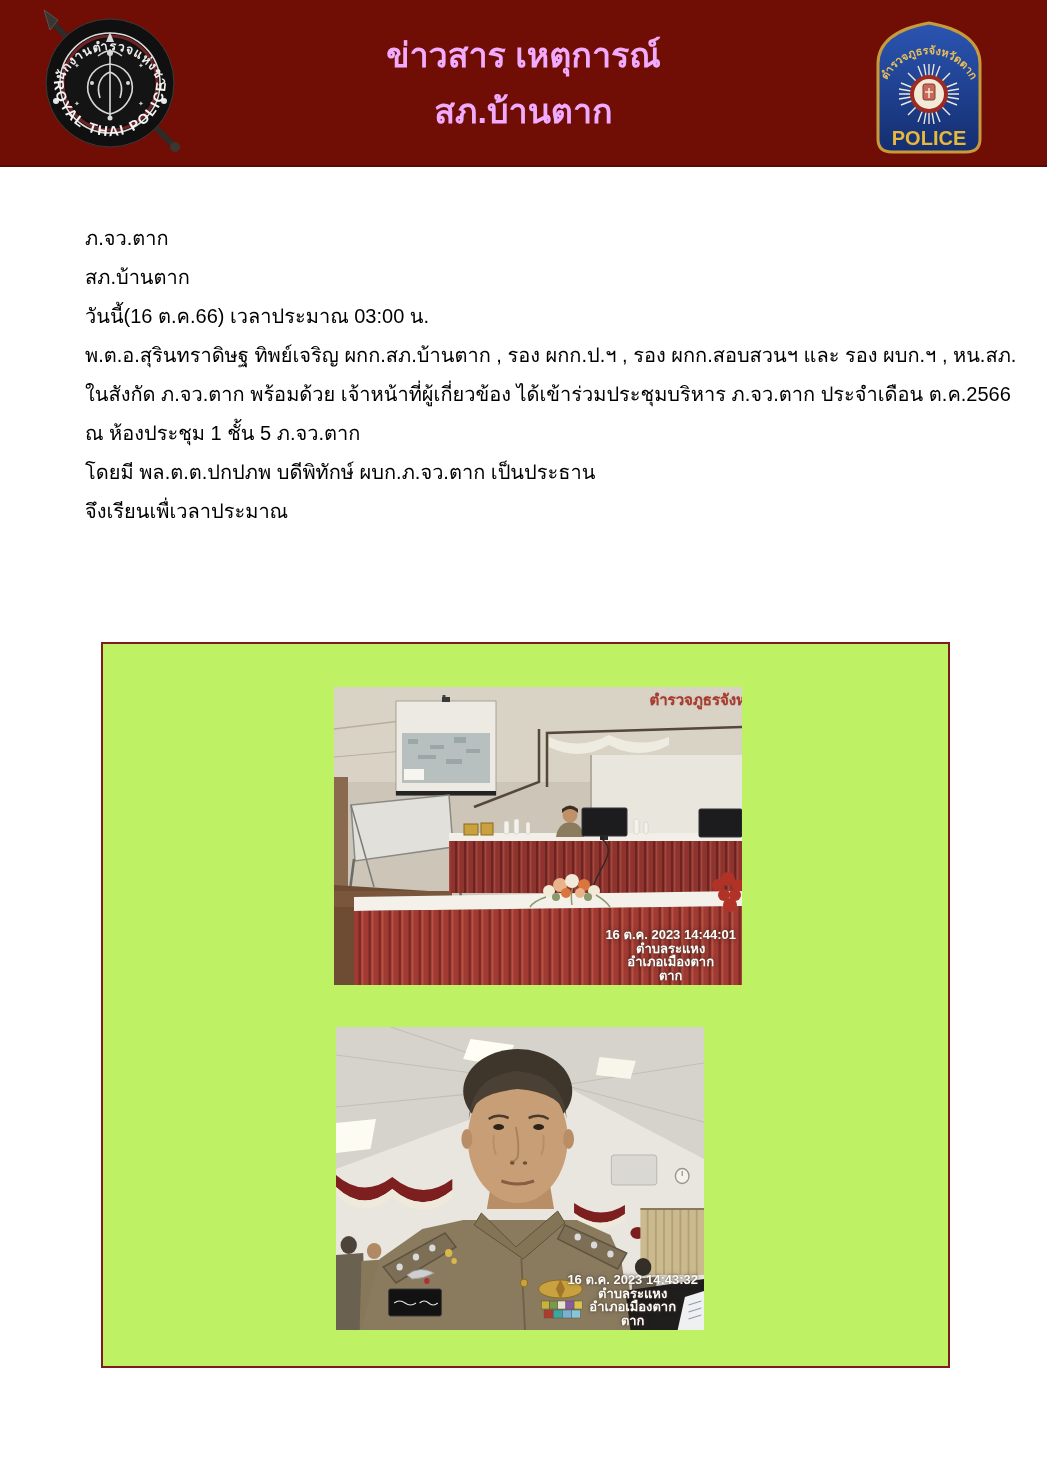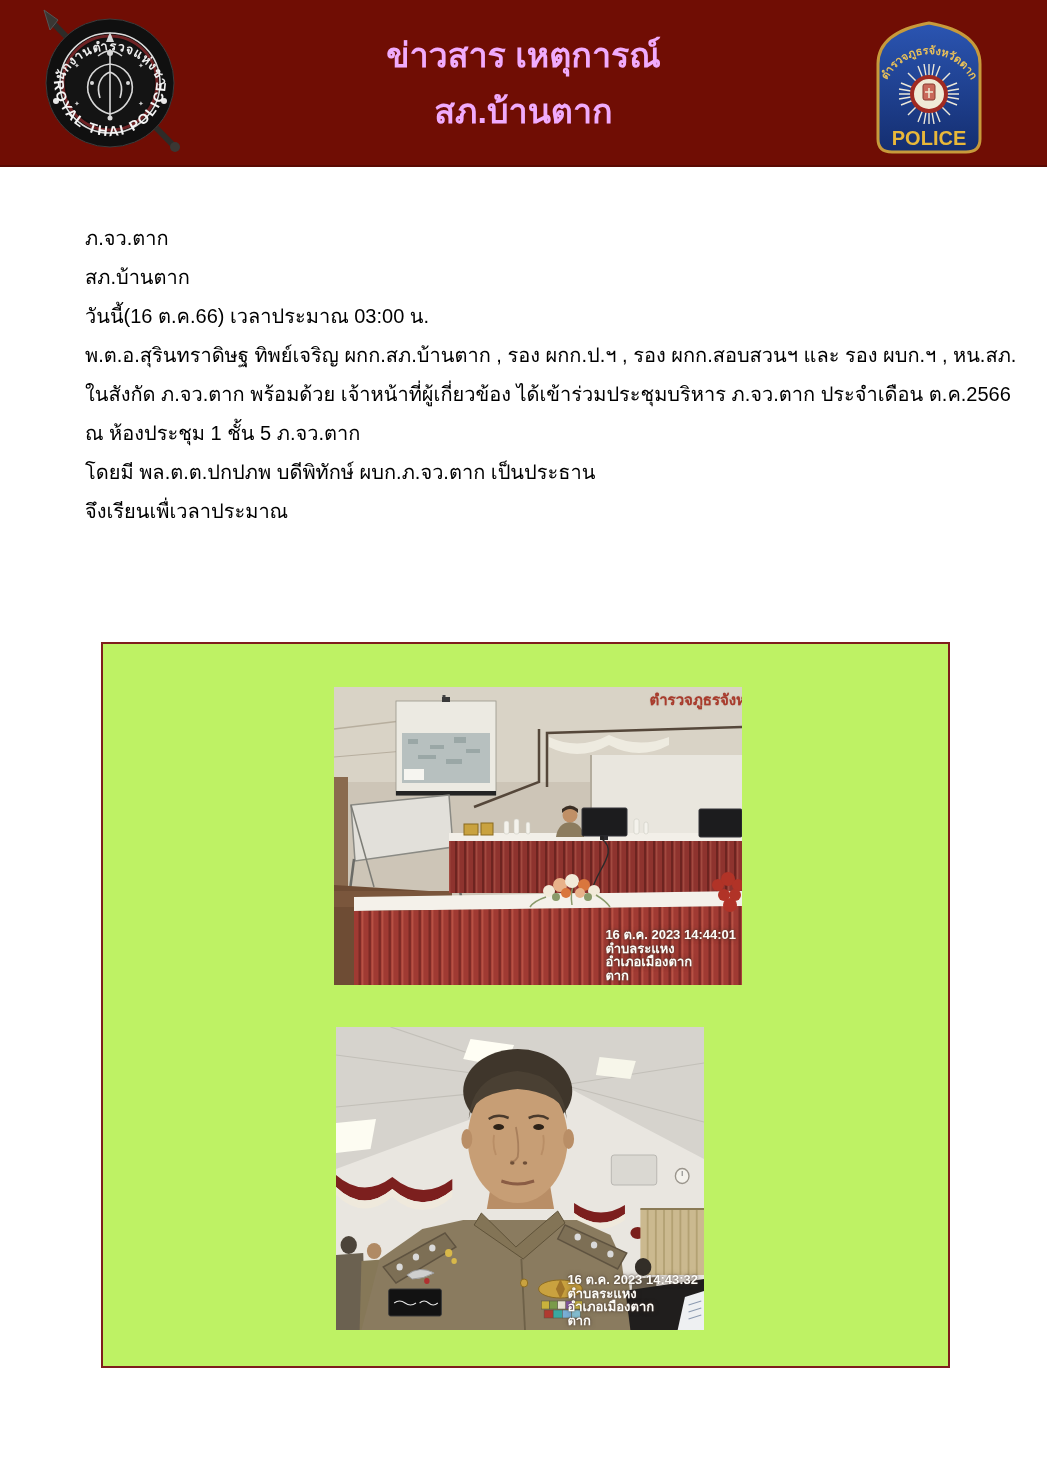--- a/index.html
+++ b/index.html
@@ -36,21 +36,21 @@
   
   .photo-box{
     position:absolute;left:101px;top:602px;width:845px;height:722px;
     border:2px solid #7f1d1d;background:#bef264;margin-top:40px;
   }
   figure{margin:0;padding:0;position:absolute;overflow:hidden;background:#cfc8bb;}
   .fig1{left:231px;top:43px;width:408px;height:298px;}
   .fig2{left:233px;top:383px;width:368px;height:303px;}
   figure svg{position:absolute;left:0;top:0;width:100%;height:100%;display:block;}
   .ts-overlay{
-    position:absolute;right:6px;bottom:2px;text-align:left;
+    position:absolute;right:6px;bottom:2px;text-align:center;
     color:#fdfcf8;font-size:13px;line-height:1.06;font-weight:600;
     text-shadow:0 0 2px rgba(70,55,45,.95),0 0 5px rgba(70,55,45,.55);
     white-space:nowrap;
   }
   .banner-overlay{
     position:absolute;top:1px;right:-4px;
     color:#a93b2c;font-weight:bold;font-size:15px;white-space:nowrap;
     text-shadow:0 0 1px rgba(130,40,25,.5);
   }
 </style>

